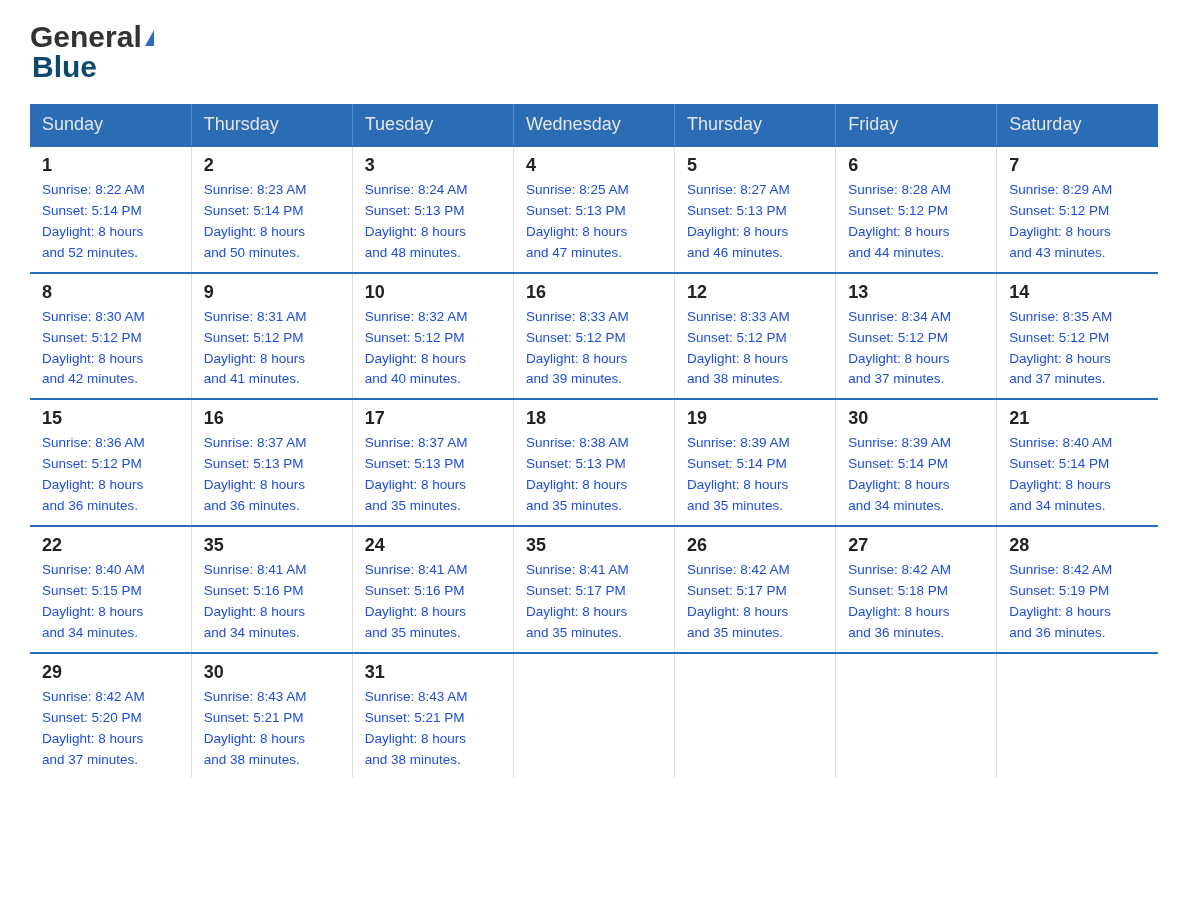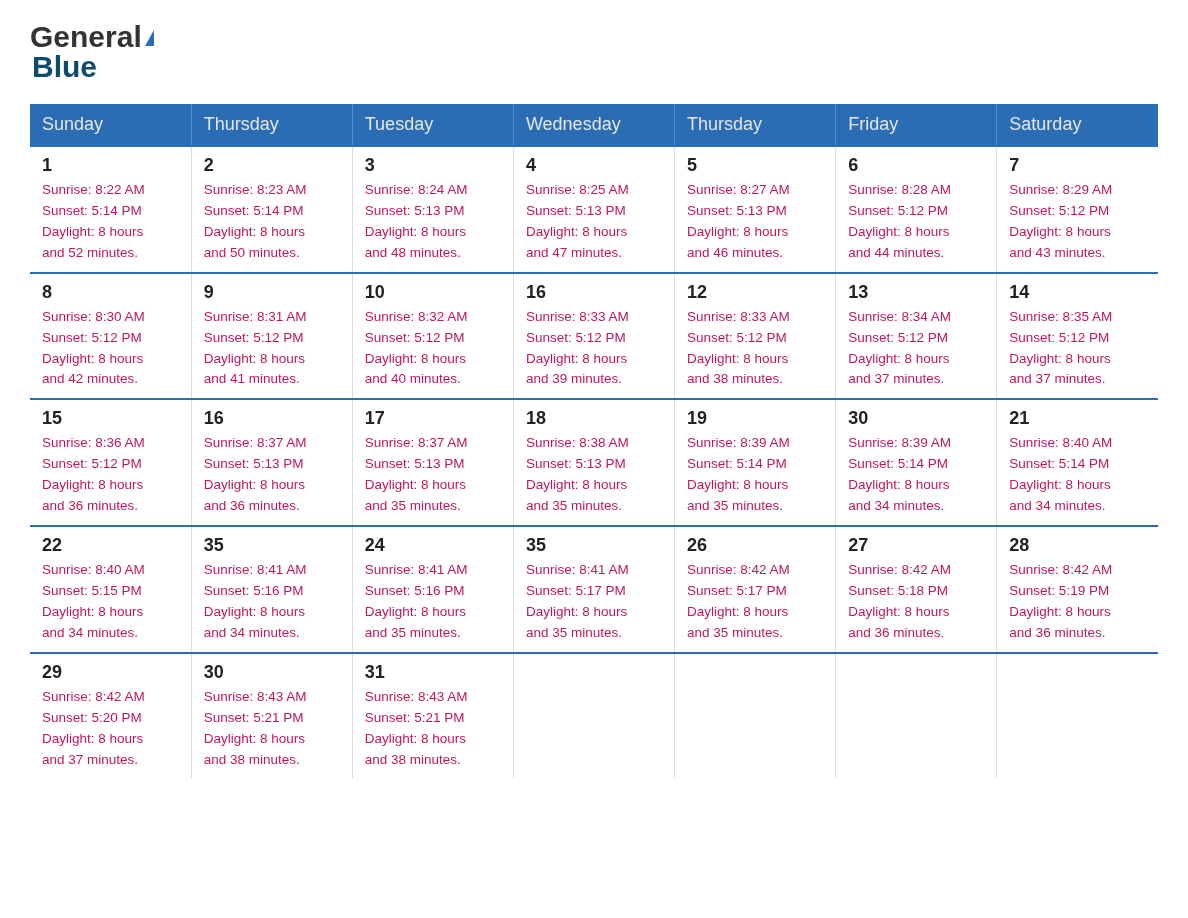--- a/index.html
+++ b/index.html
@@ -68,21 +68,21 @@
     tbody td:last-child { border-right: none; }
     .day-num {
       font-size: 18px;
       font-weight: bold;
       margin-bottom: 4px;
       display: block;
     }
     .day-info {
       font-size: 13.5px;
       line-height: 1.55;
-      color: #be185d;
+      color: #1d4ed8;
     }
   </style>
 </head>
 <body>
 
 <div class="header">
   <div class="logo">
     <div style="display:flex;align-items:center;">
       <span class="logo-general" style="font-size:30px;font-weight:bold;color:#333;">General</span>
       <span style="display:inline-block;width:0;height:0;border-left:9px solid transparent;border-right:0px solid transparent;border-bottom:16px solid #2a6db5;margin-left:3px;margin-bottom:-2px;"></span>

